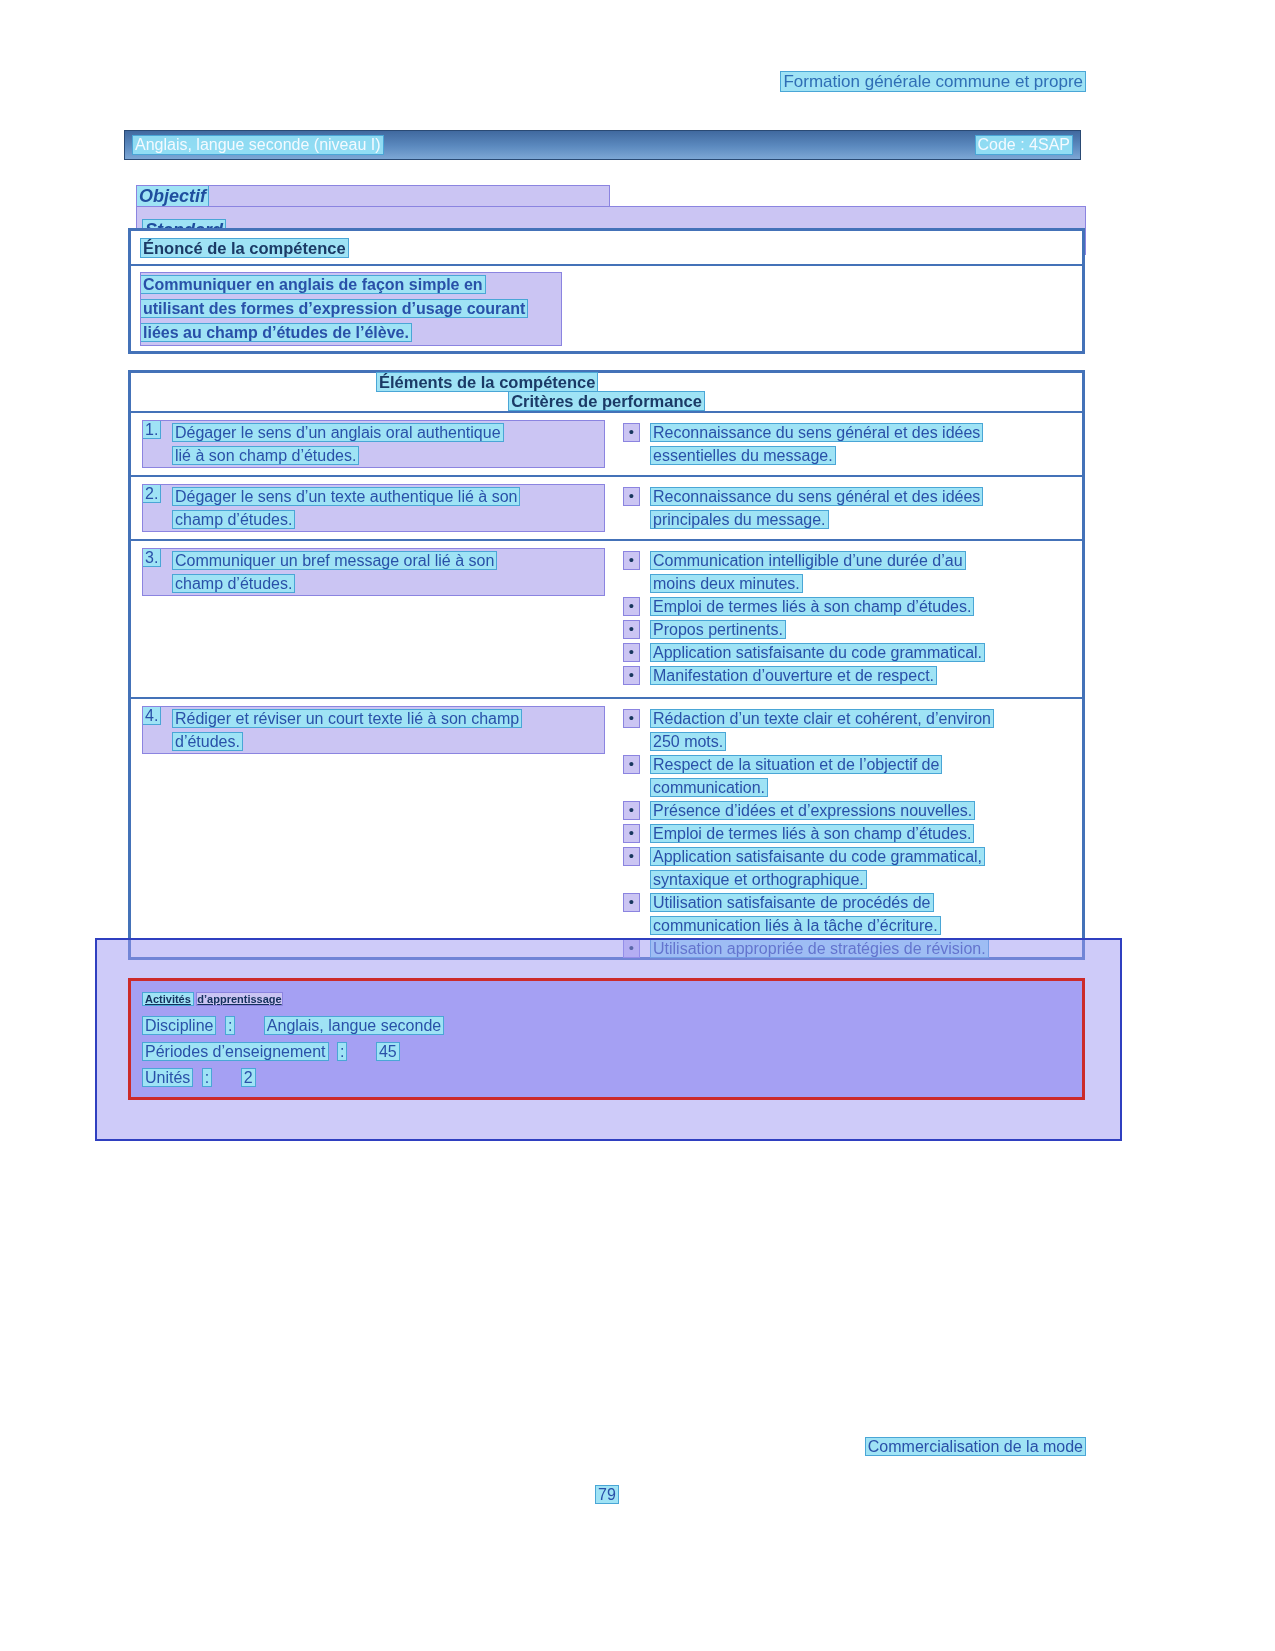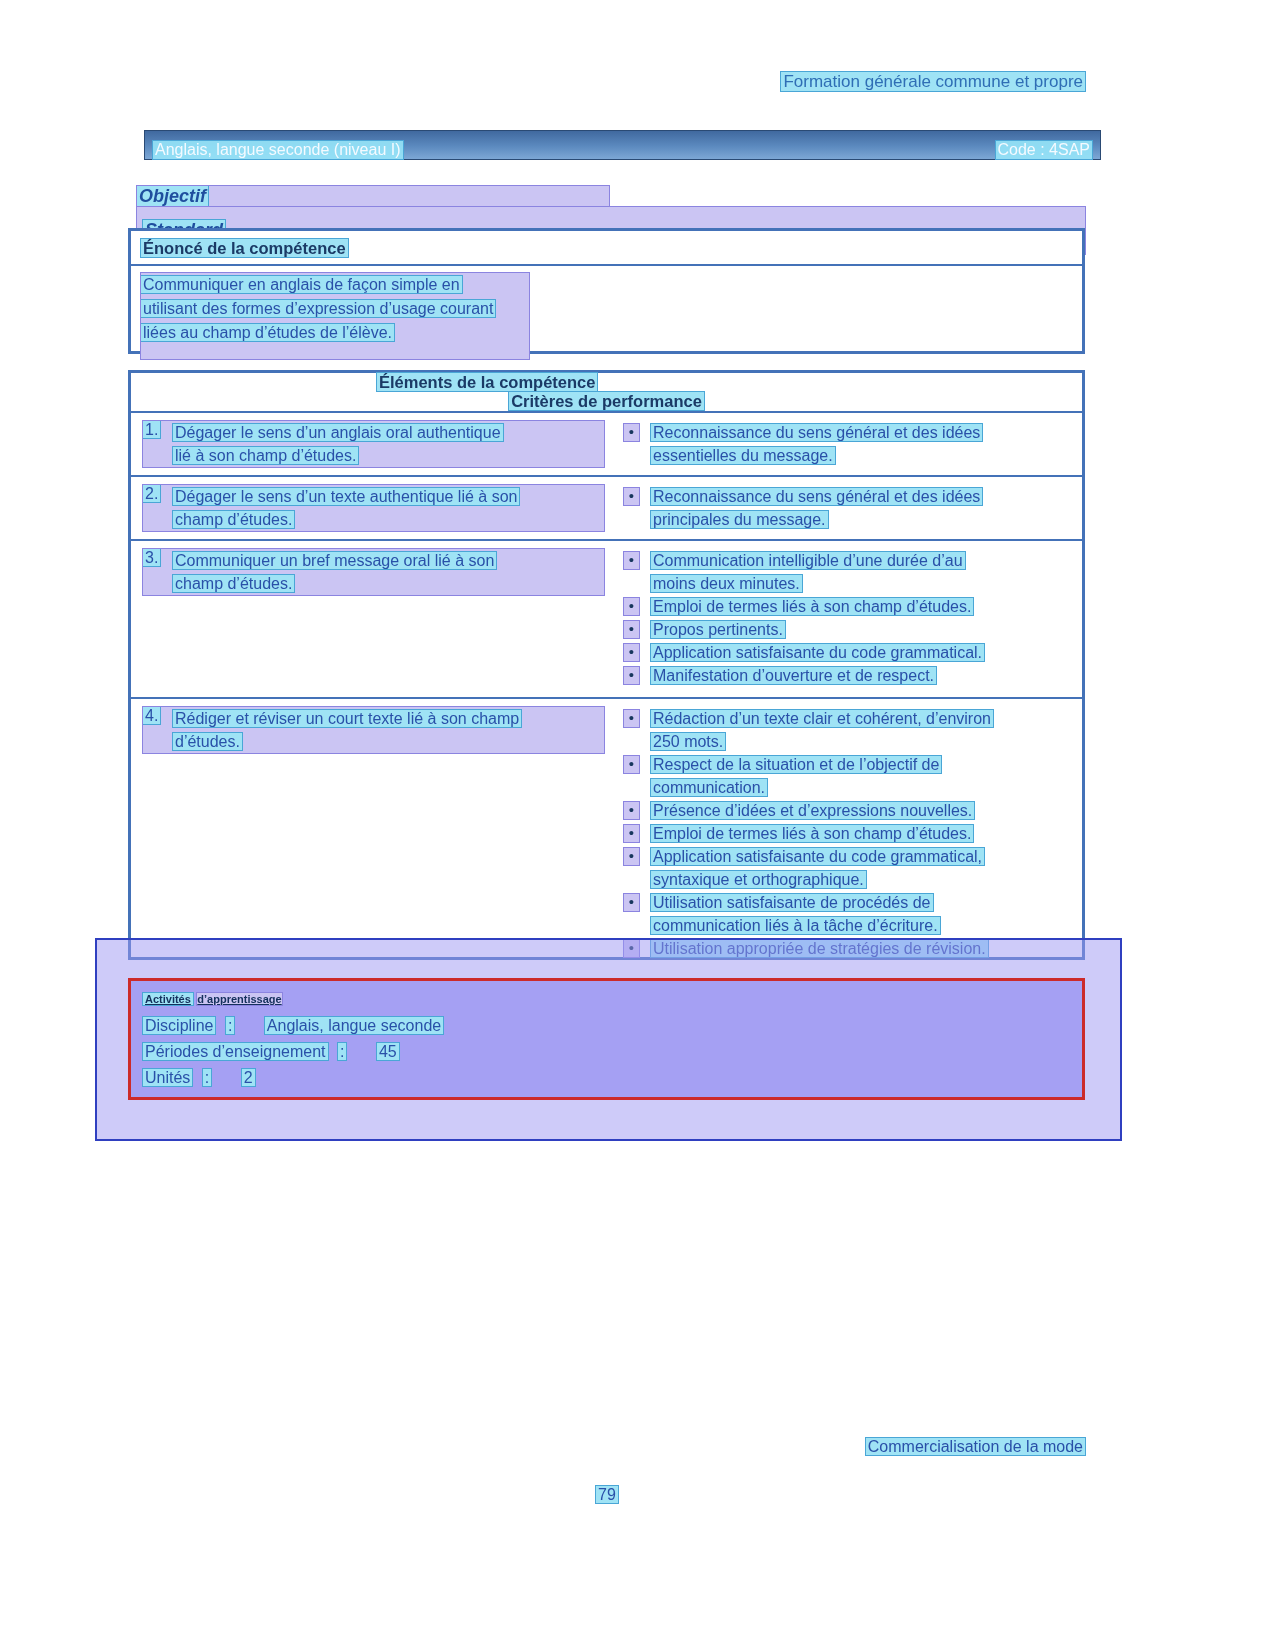--- a/index.html
+++ b/index.html
@@ -18,41 +18,41 @@
     background:#cbc5f3;
     outline:1px solid #8b84e0;
   }
   .line { line-height:23px; white-space:nowrap; }
 
   
   .header-right { position:absolute; top:72px; right:190px; font-size:17px; color:#2f6eb5; }
 
   
   .title-bar {
-    position:absolute; left:144px; top:130px; width:957px; height:30px;
+    position:absolute; left:124px; top:130px; width:957px; height:30px;
     background:linear-gradient(180deg,#40699f 0%, #5c8abf 55%, #7da7d5 100%);
     border:1px solid #2a4a74;
-    display:flex; align-items:flex-end; justify-content:space-between;
+    display:flex; align-items:center; justify-content:space-between;
     padding:0 8px;
   }
   .title-bar .hl { color:#f4faff; background:rgba(150,228,248,0.9); }
 
   
   .headings-row { position:absolute; left:137px; top:186px; width:948px; height:26px; display:flex;flex-direction:column; }
   .headings-row .obj-wrap { width:472px; margin-right:9px; display:flex; align-items:center; }
   .headings-row .std-wrap { display:flex; align-items:flex-start; padding:13px 6px; }
   .heading-text { font-size:18px; font-weight:bold; font-style:italic; color:#1f4e9e; }
 
   
   .box { position:absolute; left:128px; width:957px; border:3px solid #4472b8; background:#ffffff; }
   .enonce-box { top:228px; height:126px; }
   .box-header { padding:8px 10px 6px 10px; border-bottom:2px solid #4472b8; }
   .header-bold { font-weight:bold; font-size:16.5px; color:#1b3a66; }
   .enonce-body { padding:7px 10px; }
-  .enonce-lav { display:inline-block; padding:0 34px 14px 0; }
+  .enonce-lav { display:inline-block; padding:0 34px 0 0;font-weight:bold; }
   .enonce-body .line { line-height:24px; }
 
   
   .comp-table { top:370px; height:590px; z-index:1; }
   .thead { display:flex; height:40px; border-bottom:2px solid #4472b8; align-items:center;flex-direction:column; }
   .trow { display:flex; border-bottom:2px solid #4472b8; }
   .trow.last { border-bottom:none; }
   .cell-left { width:483px; padding:8px 10px 8px 12px; flex:none; }
   .cell-right { flex:1; padding:8px 8px 8px 8px; }
   .thead .cell-left, .thead .cell-right { padding-top:0; padding-bottom:0; }

